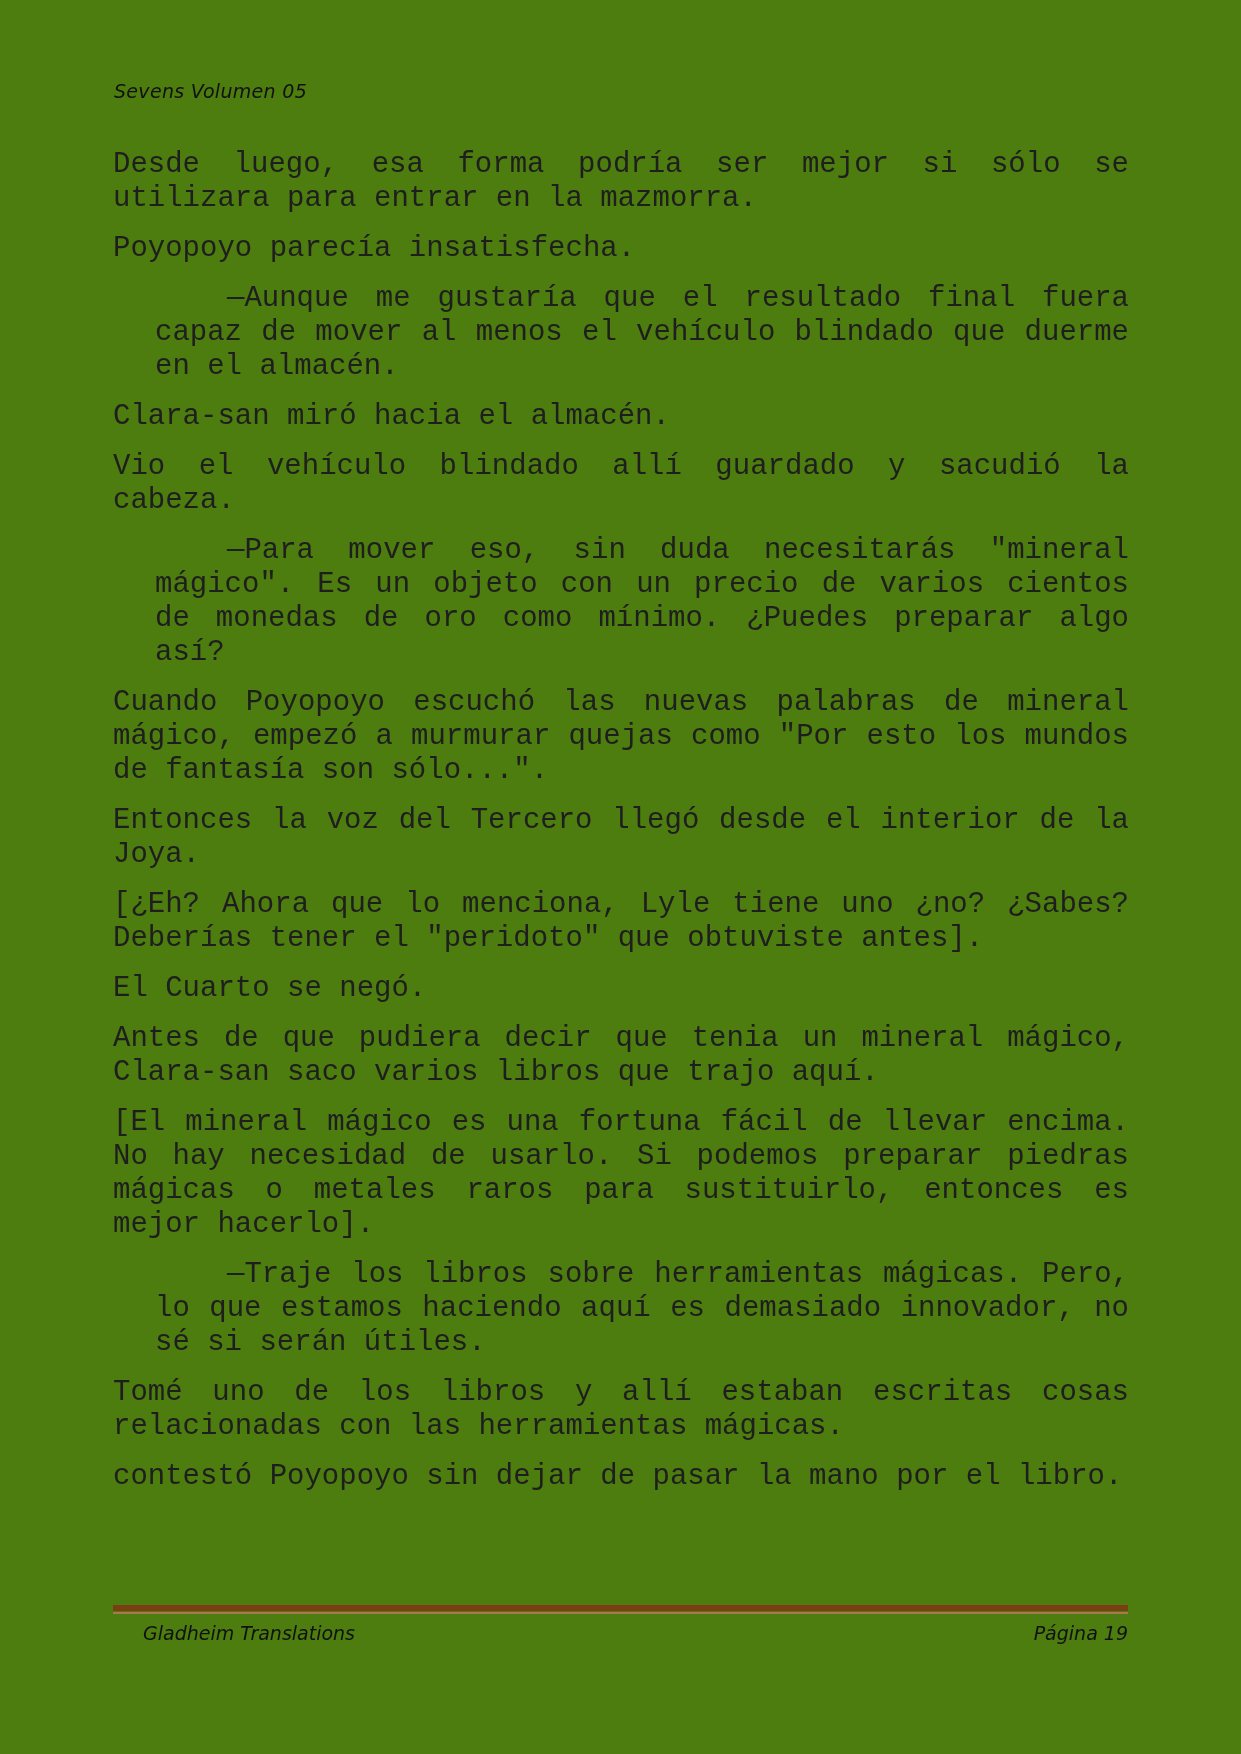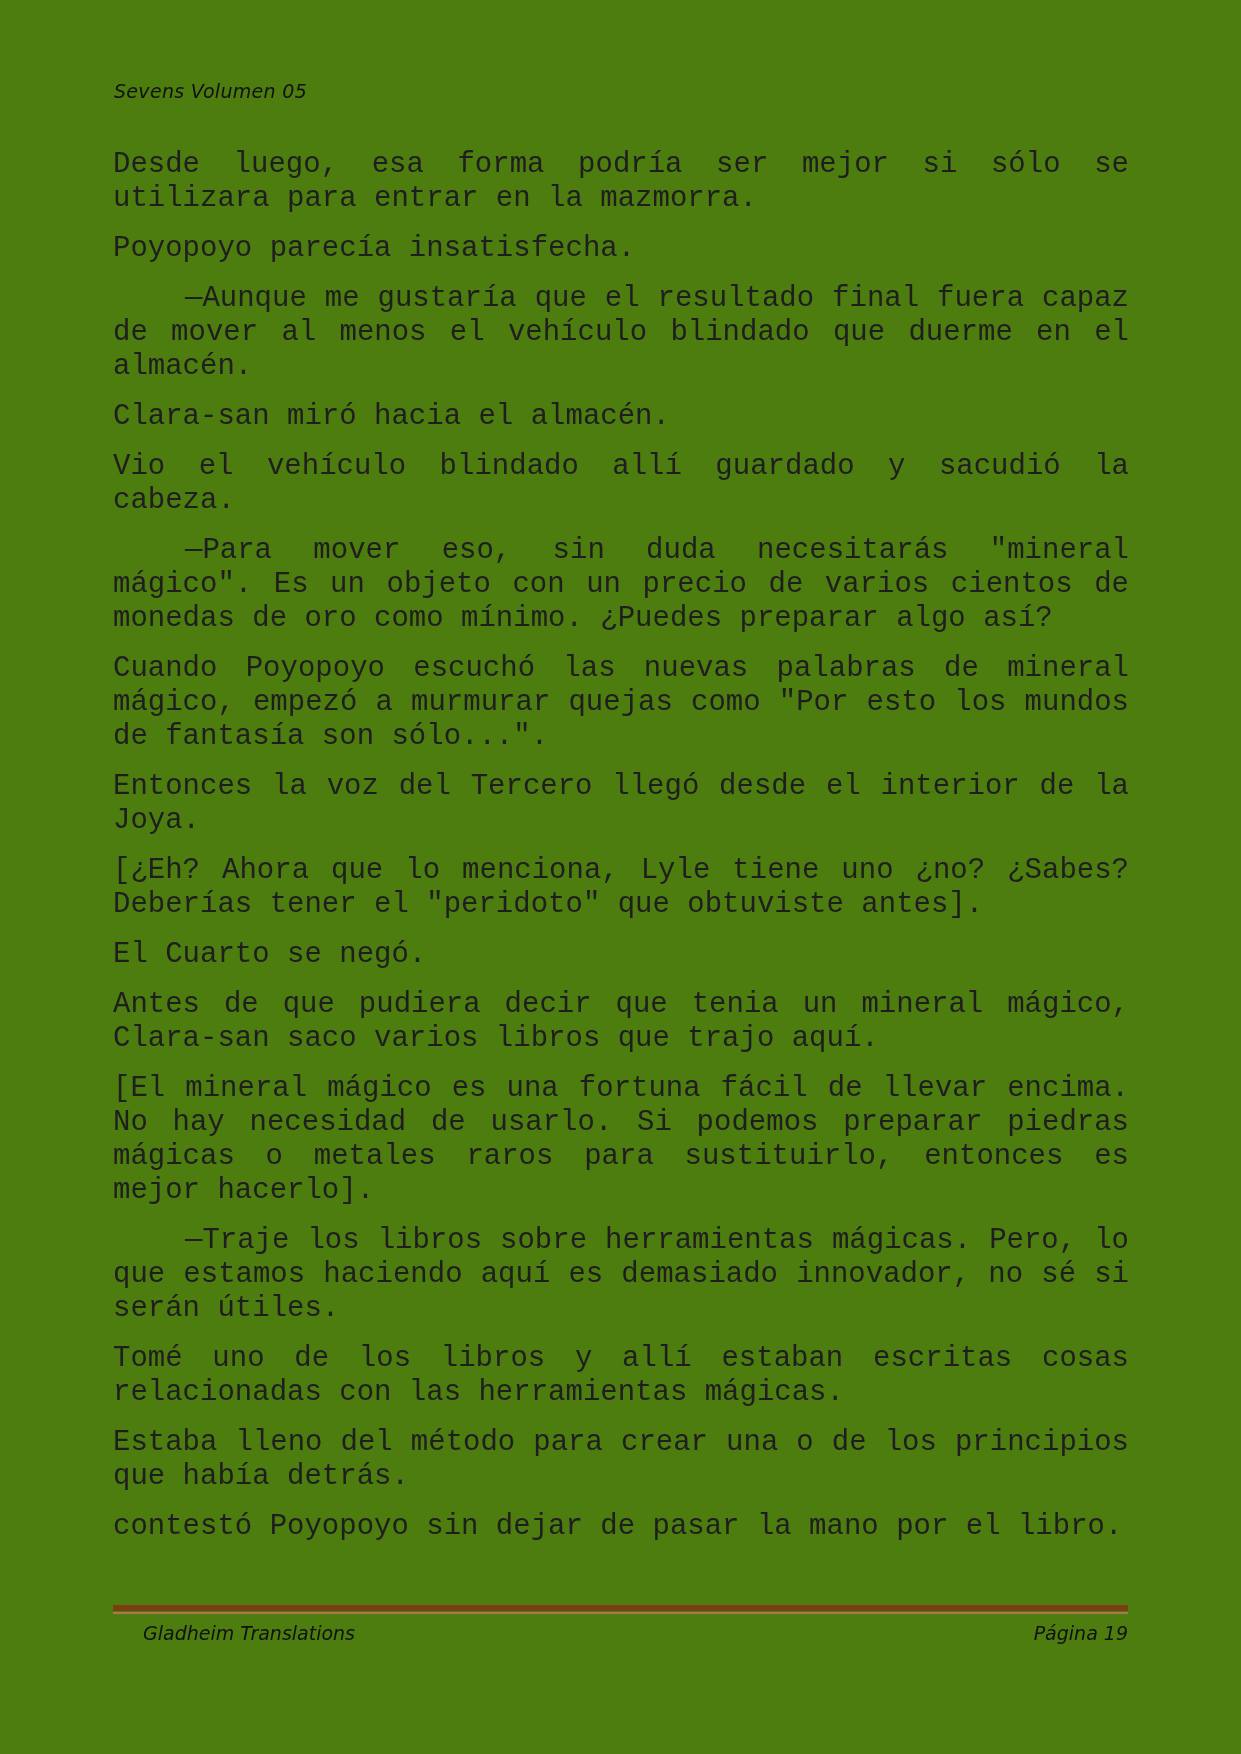--- a/index.html
+++ b/index.html
@@ -9,21 +9,21 @@
     position: absolute; left: 114px; top: 80px;
     font-family: "DejaVu Sans", sans-serif; font-style: italic;
     font-size: 19px; color: #111; letter-spacing: 0.3px;
   }
   .body {
     position: absolute; left: 113px; top: 148px; width: 1016px;
     font-family: Liberation Mono, monospace; font-size: 29px;
     line-height: 34px; color: #1e1e1e; text-align: justify;
   }
   .body p { margin: 0 0 16px 0; }
-  .body p.dialog { text-indent: 72px; }
+  .body p.dialog { text-indent: 72px; margin-left: 42px; }
   .rule-thick {
     position: absolute; left: 113px; top: 1605px; width: 1015px; height: 6px;
     background: #7a3e12;
   }
   .rule-thin {
     position: absolute; left: 113px; top: 1612px; width: 1015px; height: 2px;
     background: #a57850;
   }
   .footer-left, .footer-right {
     position: absolute; top: 1622px;
@@ -47,21 +47,20 @@
     <p>Vio el vehículo blindado allí guardado y sacudió la cabeza.</p>
     <p class="dialog">—Para mover eso, sin duda necesitarás "mineral mágico". Es un objeto con un precio de varios cientos de monedas de oro como mínimo. ¿Puedes preparar algo así?</p>
     <p>Cuando Poyopoyo escuchó las nuevas palabras de mineral mágico, empezó a murmurar quejas como "Por esto los mundos de fantasía son sólo...".</p>
     <p>Entonces la voz del Tercero llegó desde el interior de la Joya.</p>
     <p>[¿Eh? Ahora que lo menciona, Lyle tiene uno ¿no? ¿Sabes? Deberías tener el "peridoto" que obtuviste antes].</p>
     <p>El Cuarto se negó.</p>
     <p>Antes de que pudiera decir que tenia un mineral mágico, Clara-san saco varios libros que trajo aquí.</p>
     <p>[El mineral mágico es una fortuna fácil de llevar encima. No hay necesidad de usarlo. Si podemos preparar piedras mágicas o metales raros para sustituirlo, entonces es mejor hacerlo].</p>
     <p class="dialog">—Traje los libros sobre herramientas mágicas. Pero, lo que estamos haciendo aquí es demasiado innovador, no sé si serán útiles.</p>
     <p>Tomé uno de los libros y allí estaban escritas cosas relacionadas con las herramientas mágicas.</p>
-    <p>Estaba lleno del método para crear una o de los principios que había detrás.</p>
     <p>contestó Poyopoyo sin dejar de pasar la mano por el libro.</p>
   </div>
 
   <div class="rule-thick"></div>
   <div class="rule-thin"></div>
 
   <div class="footer-left">Gladheim Translations</div>
   <div class="footer-right">Página 19</div>
 </div>
 

